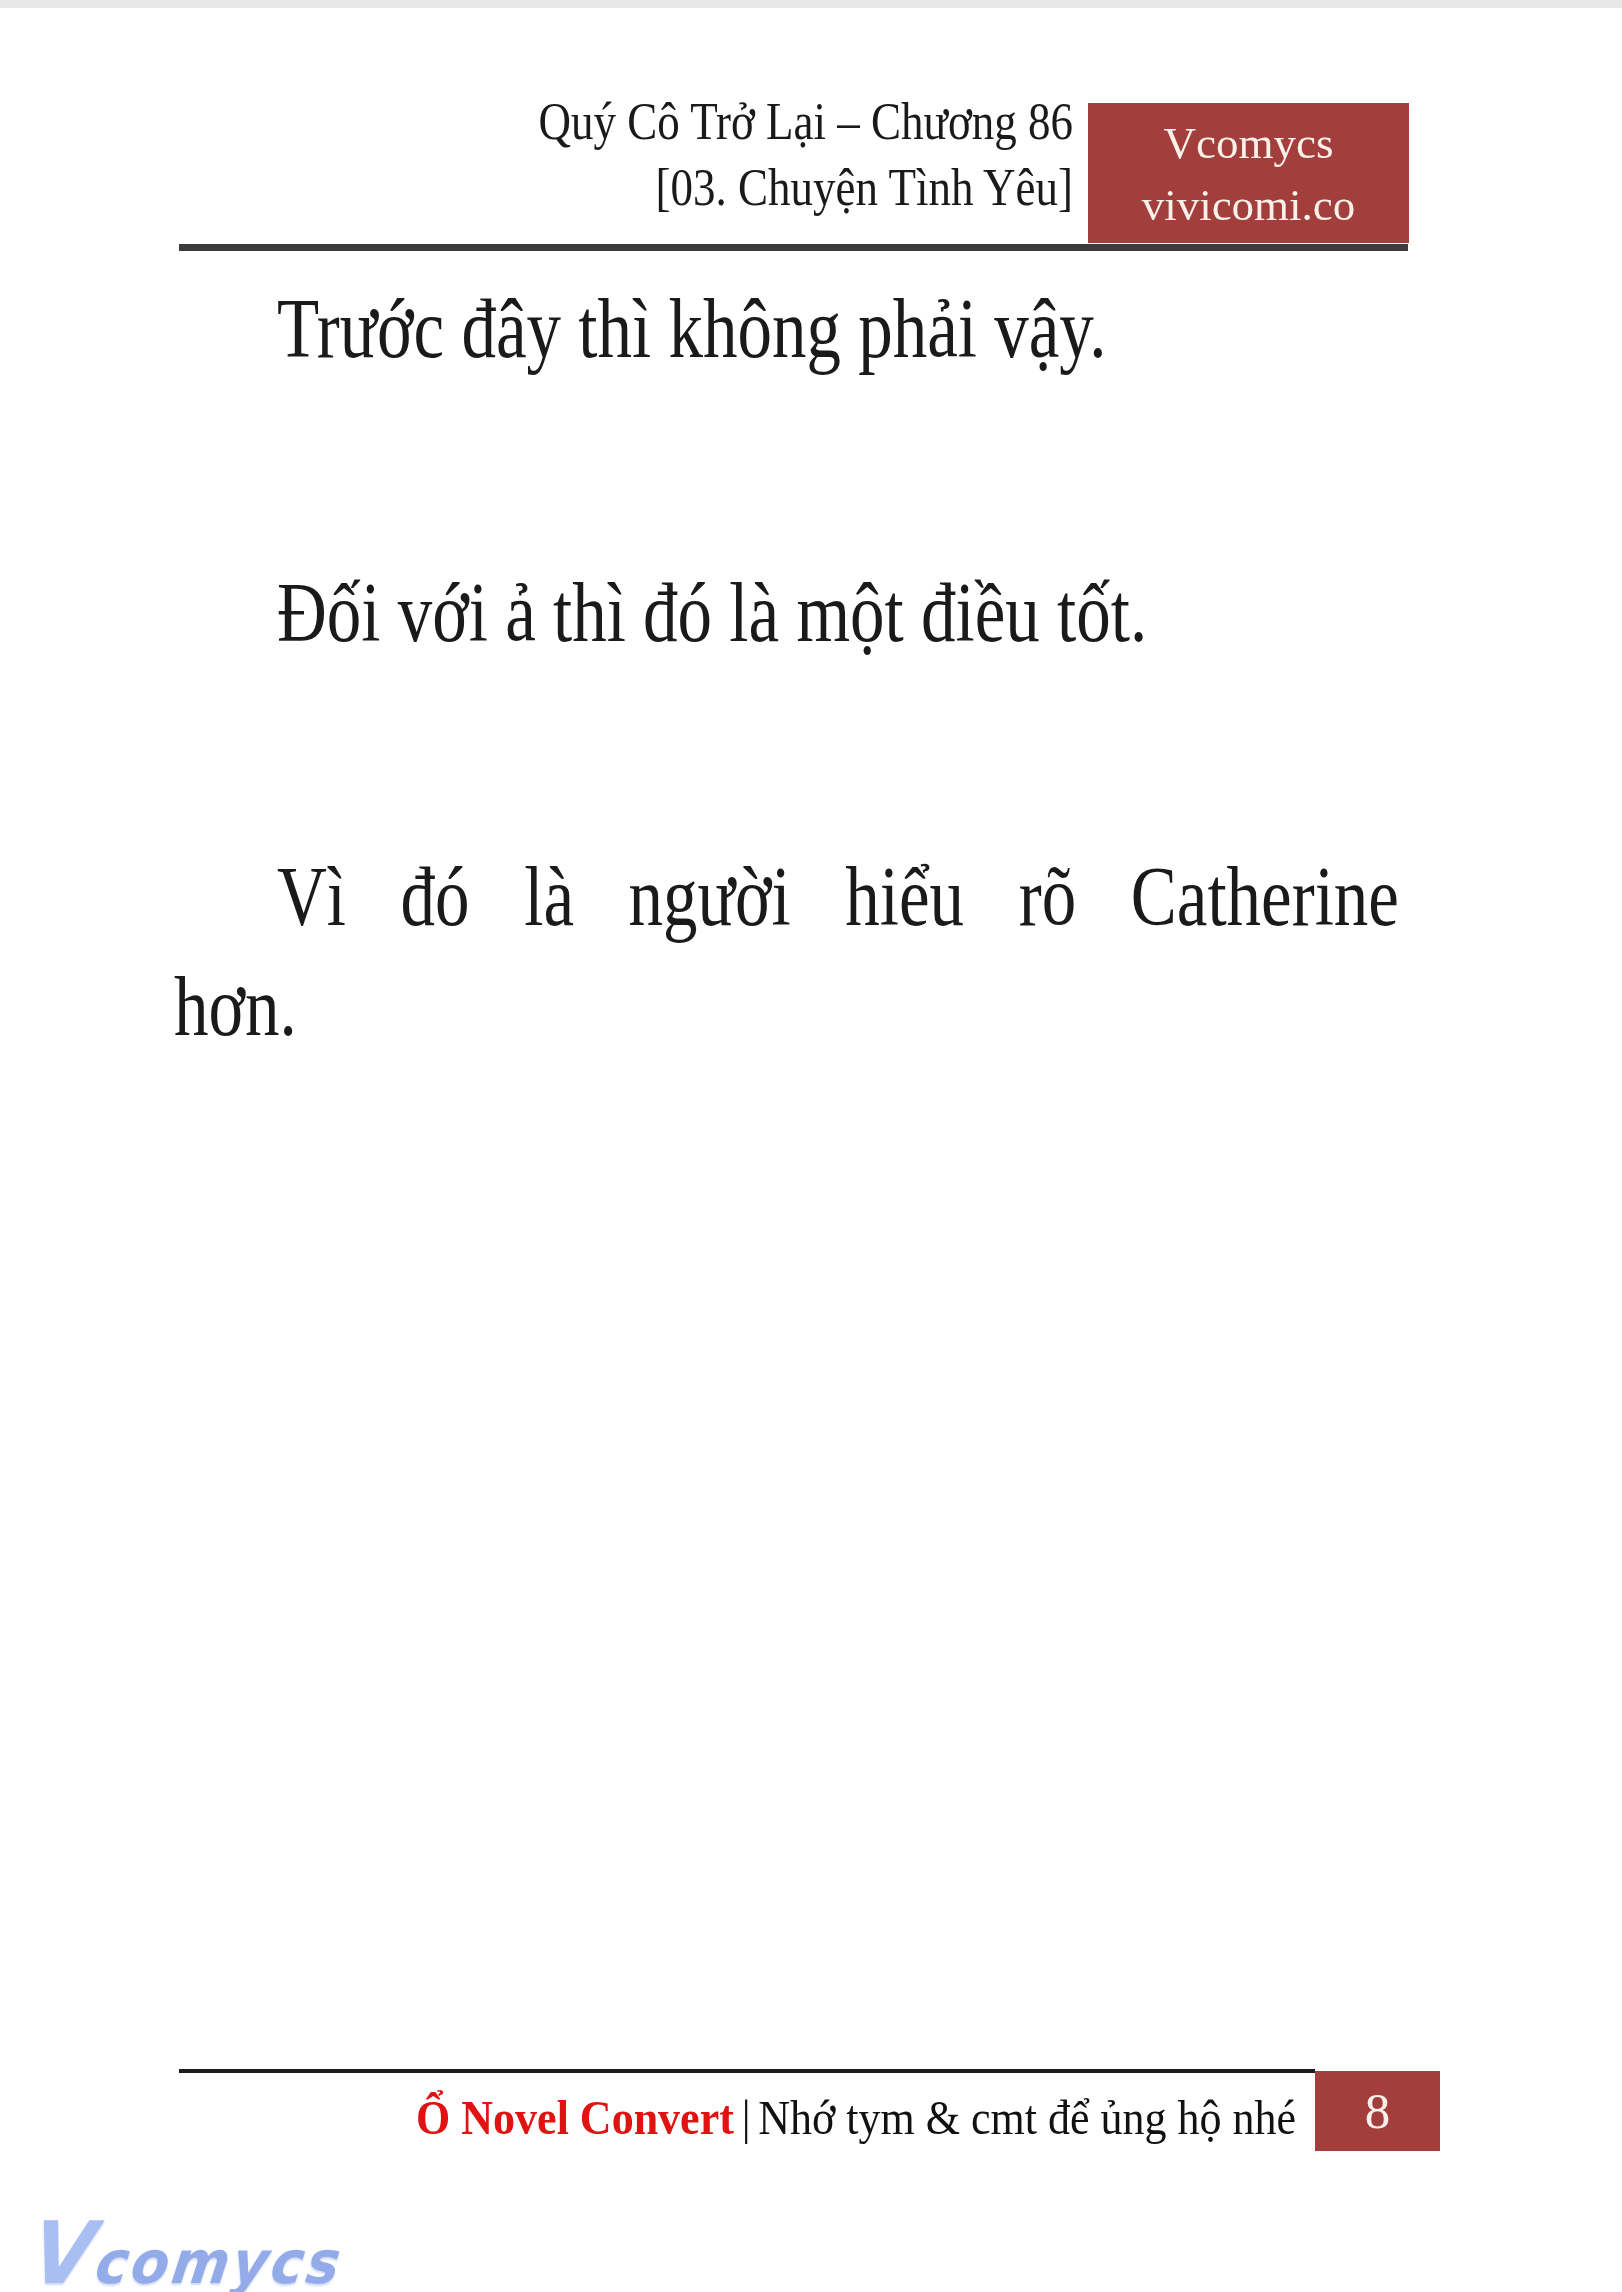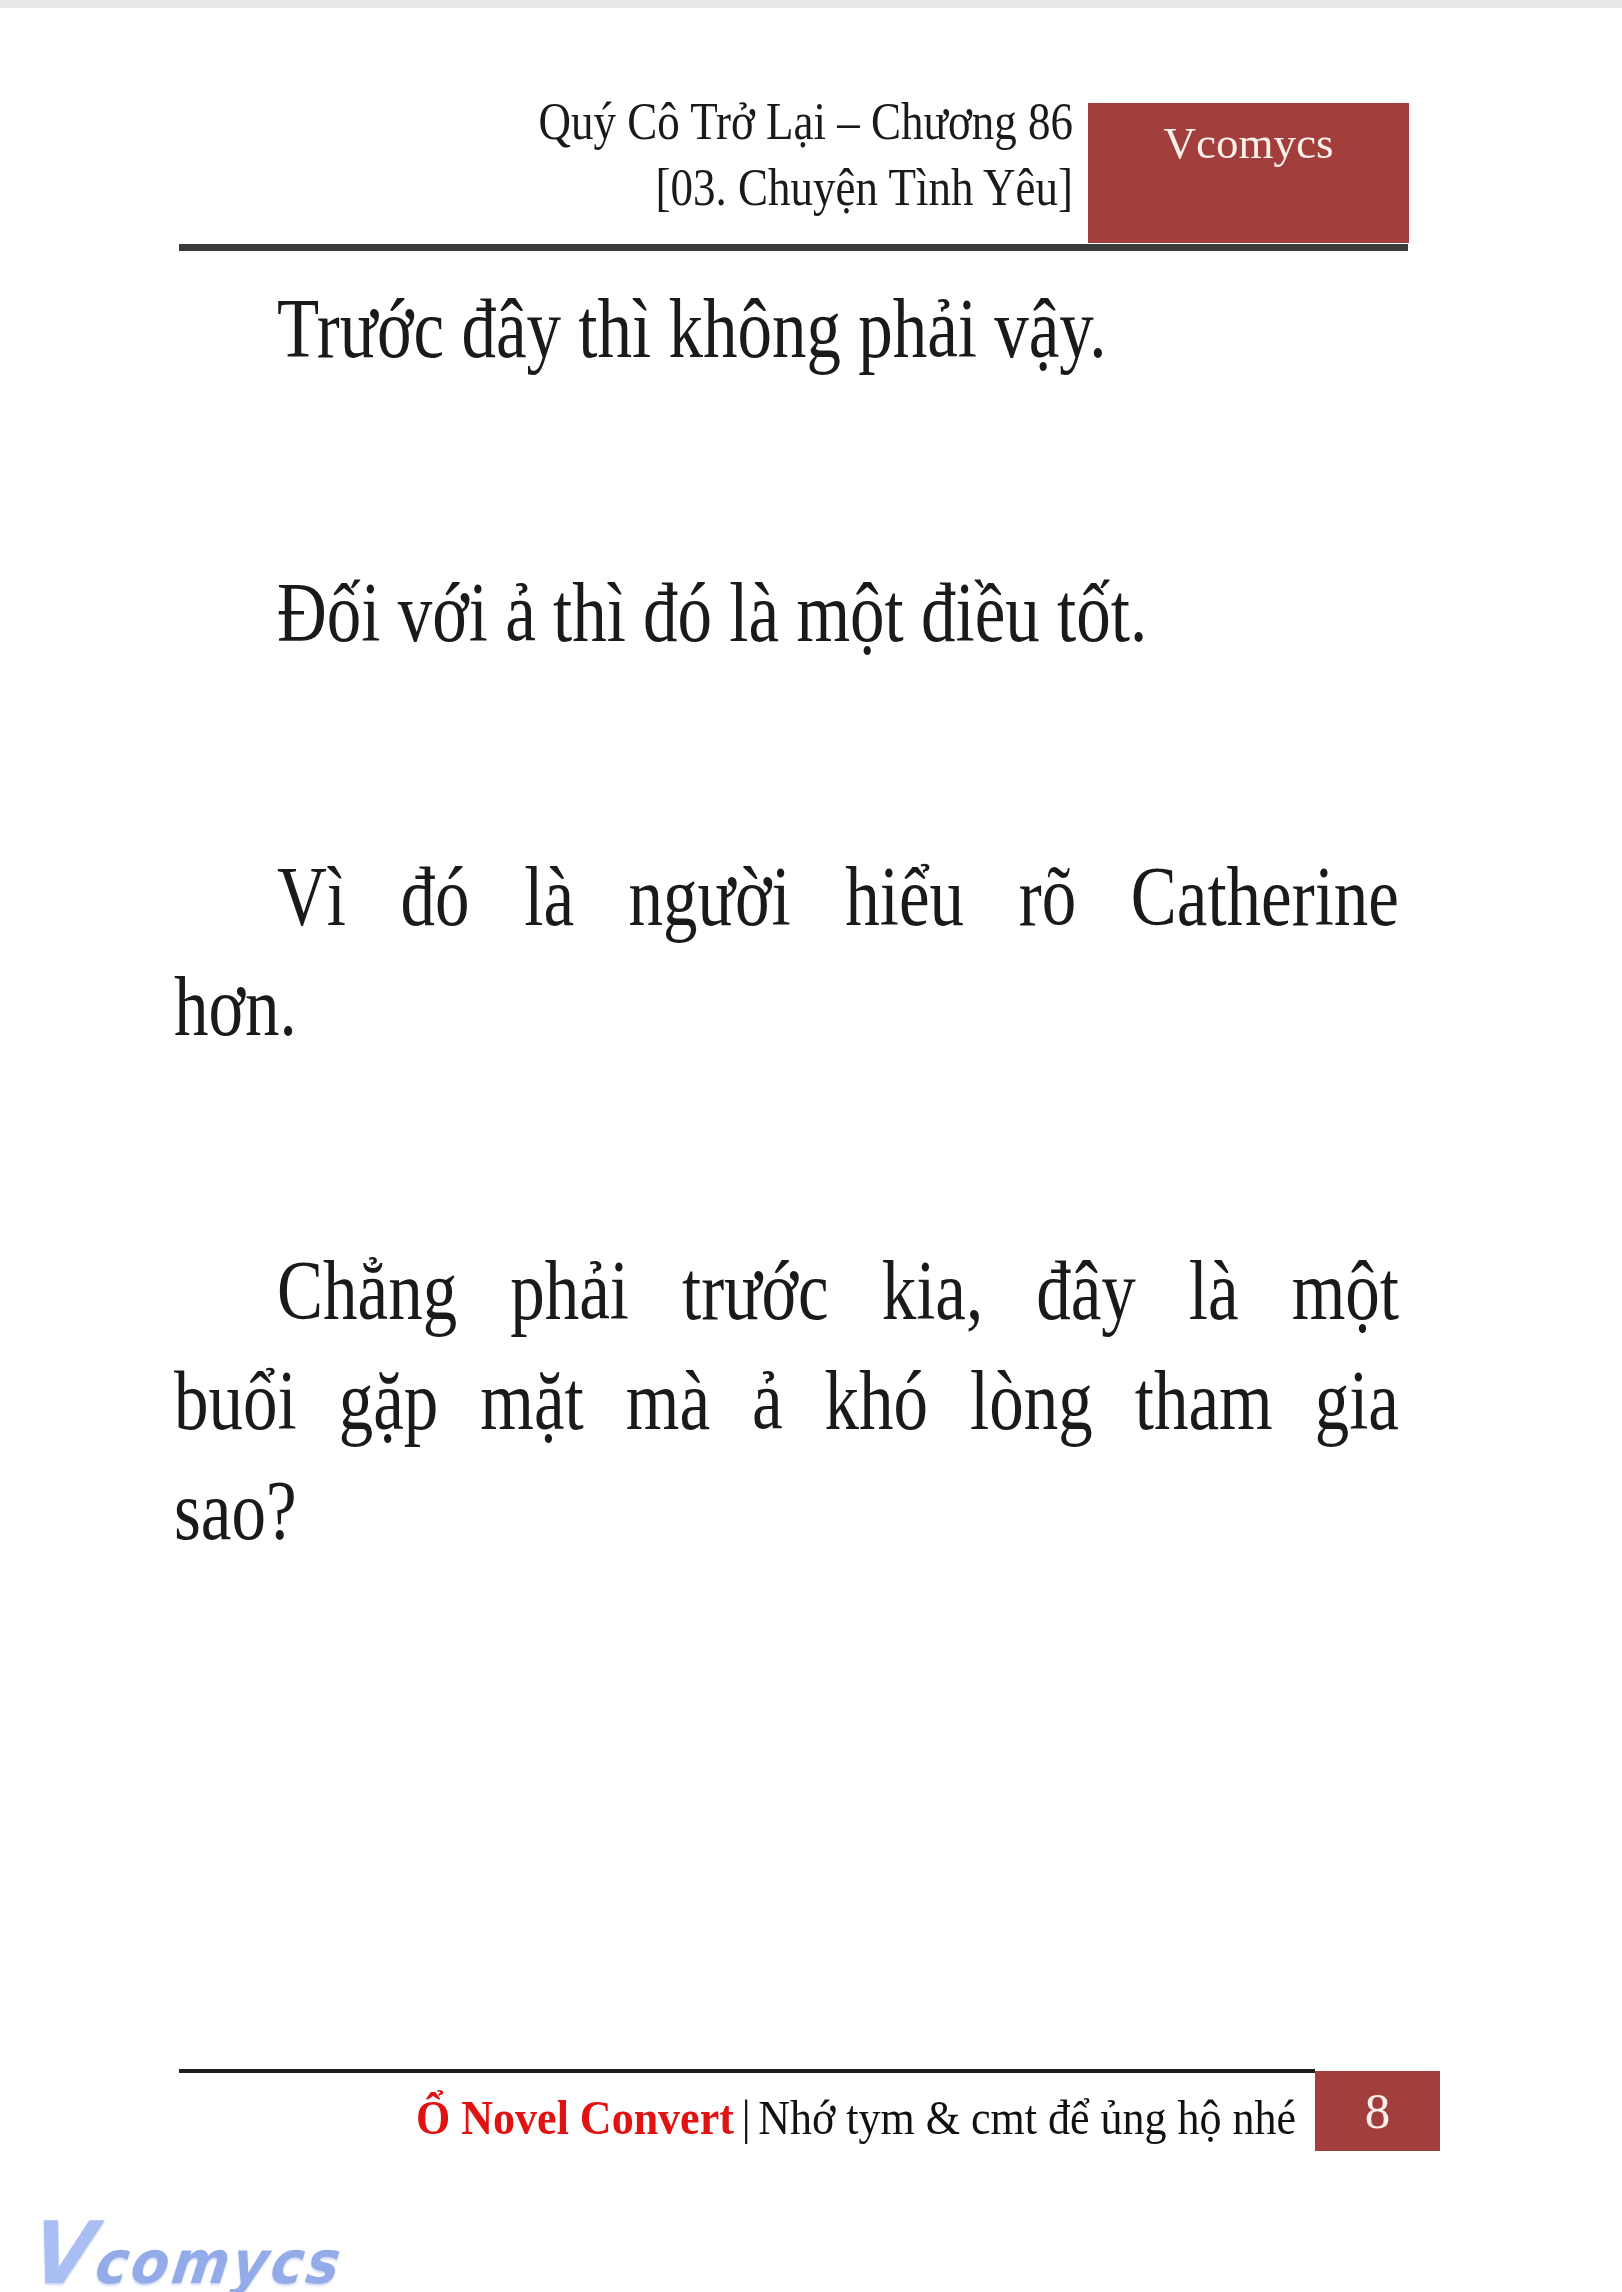--- a/index.html
+++ b/index.html
@@ -129,39 +129,35 @@
 
 <div class="page">
 
   <div class="chapter-title">
     <div>Quý Cô Trở Lại – Chương 86</div>
     <div>[03. Chuyện Tình Yêu]</div>
   </div>
 
   <div class="brand-box">
     <div>Vcomycs</div>
+    <div>vivicomi.co</div>
   </div>
 
   <div class="header-rule"></div>
 
   <div class="body-text">
       <div class="paragraph">
         <div class="line first">Trước đây thì không phải vậy.</div>
       </div>
       <div class="paragraph">
         <div class="line first">Đối với ả thì đó là một điều tốt.</div>
       </div>
       <div class="paragraph">
         <div class="line first just">Vì đó là người hiểu rõ Catherine</div>
         <div class="line">hơn.</div>
-      </div>
-      <div class="paragraph">
-        <div class="line first just">Chẳng phải trước kia, đây là một</div>
-        <div class="line just">buổi gặp mặt mà ả khó lòng tham gia</div>
-        <div class="line">sao?</div>
       </div>
     </div>
 
   <div class="footer-rule"></div>
 
   <div class="footer-text">
     <span class="f-brand">Ổ Novel Convert</span><span class="f-sep">|</span><span class="f-note">Nhớ tym &amp; cmt để ủng hộ nhé</span>
   </div>
 
   <div class="page-num-box">

